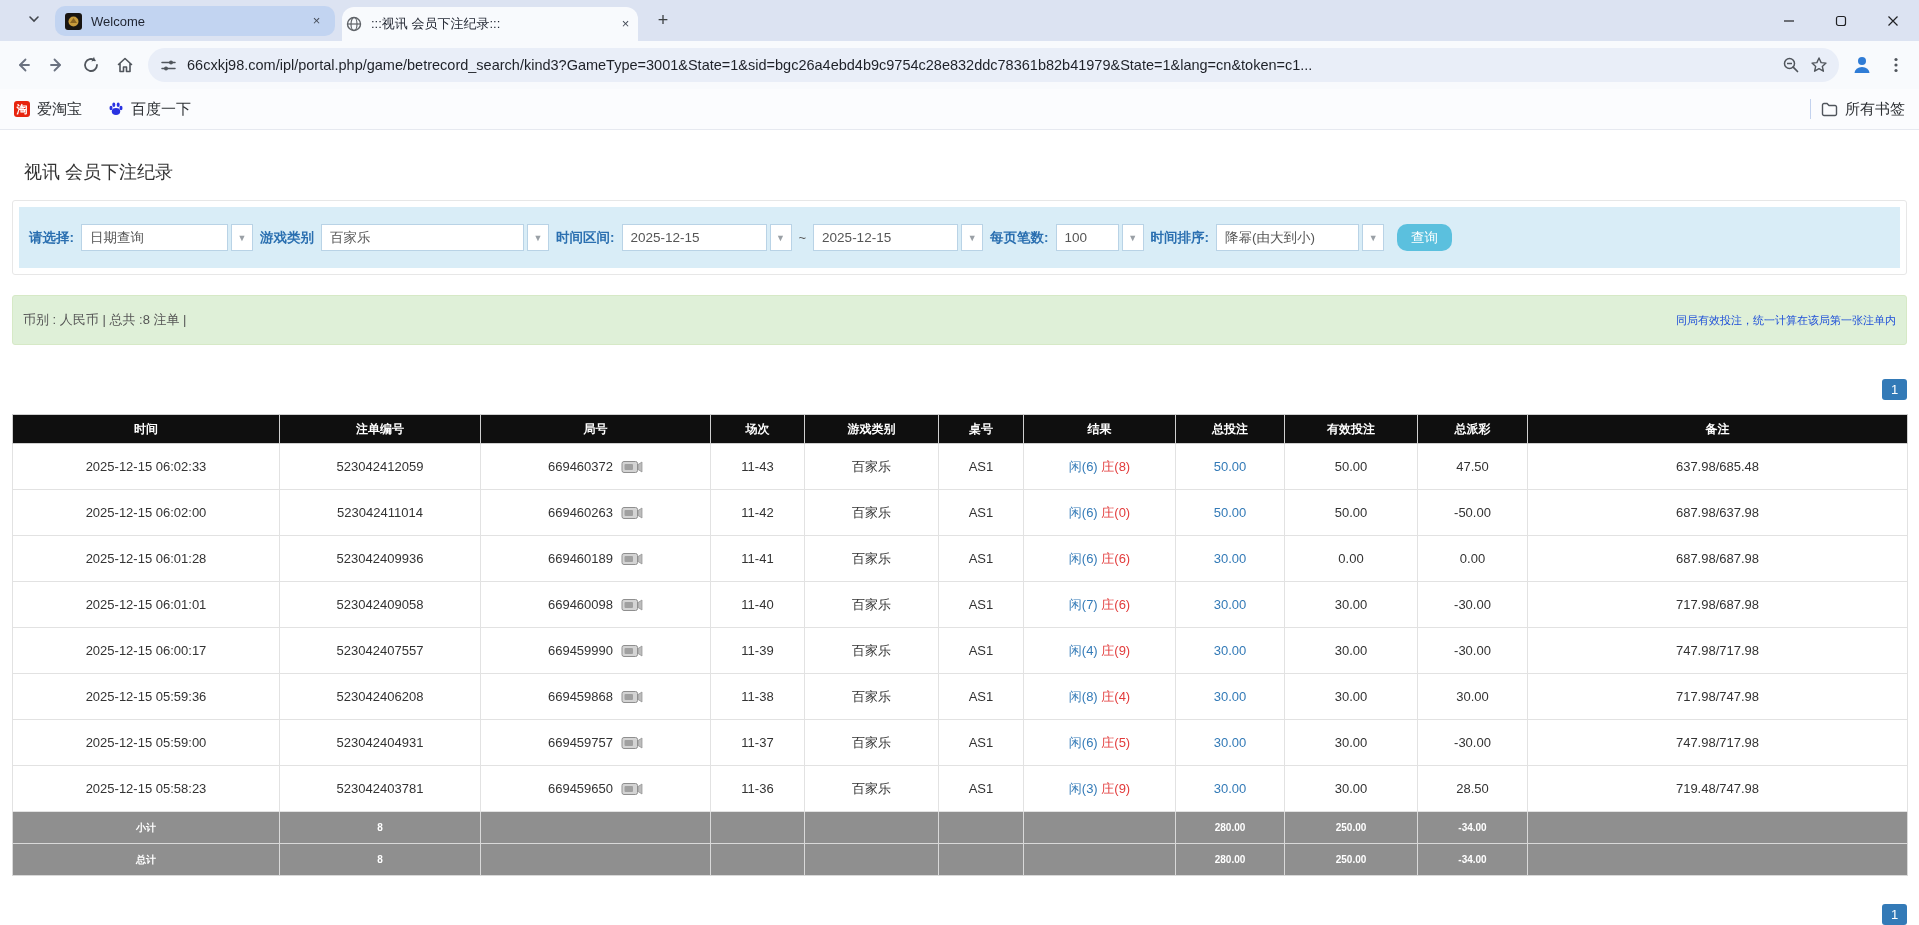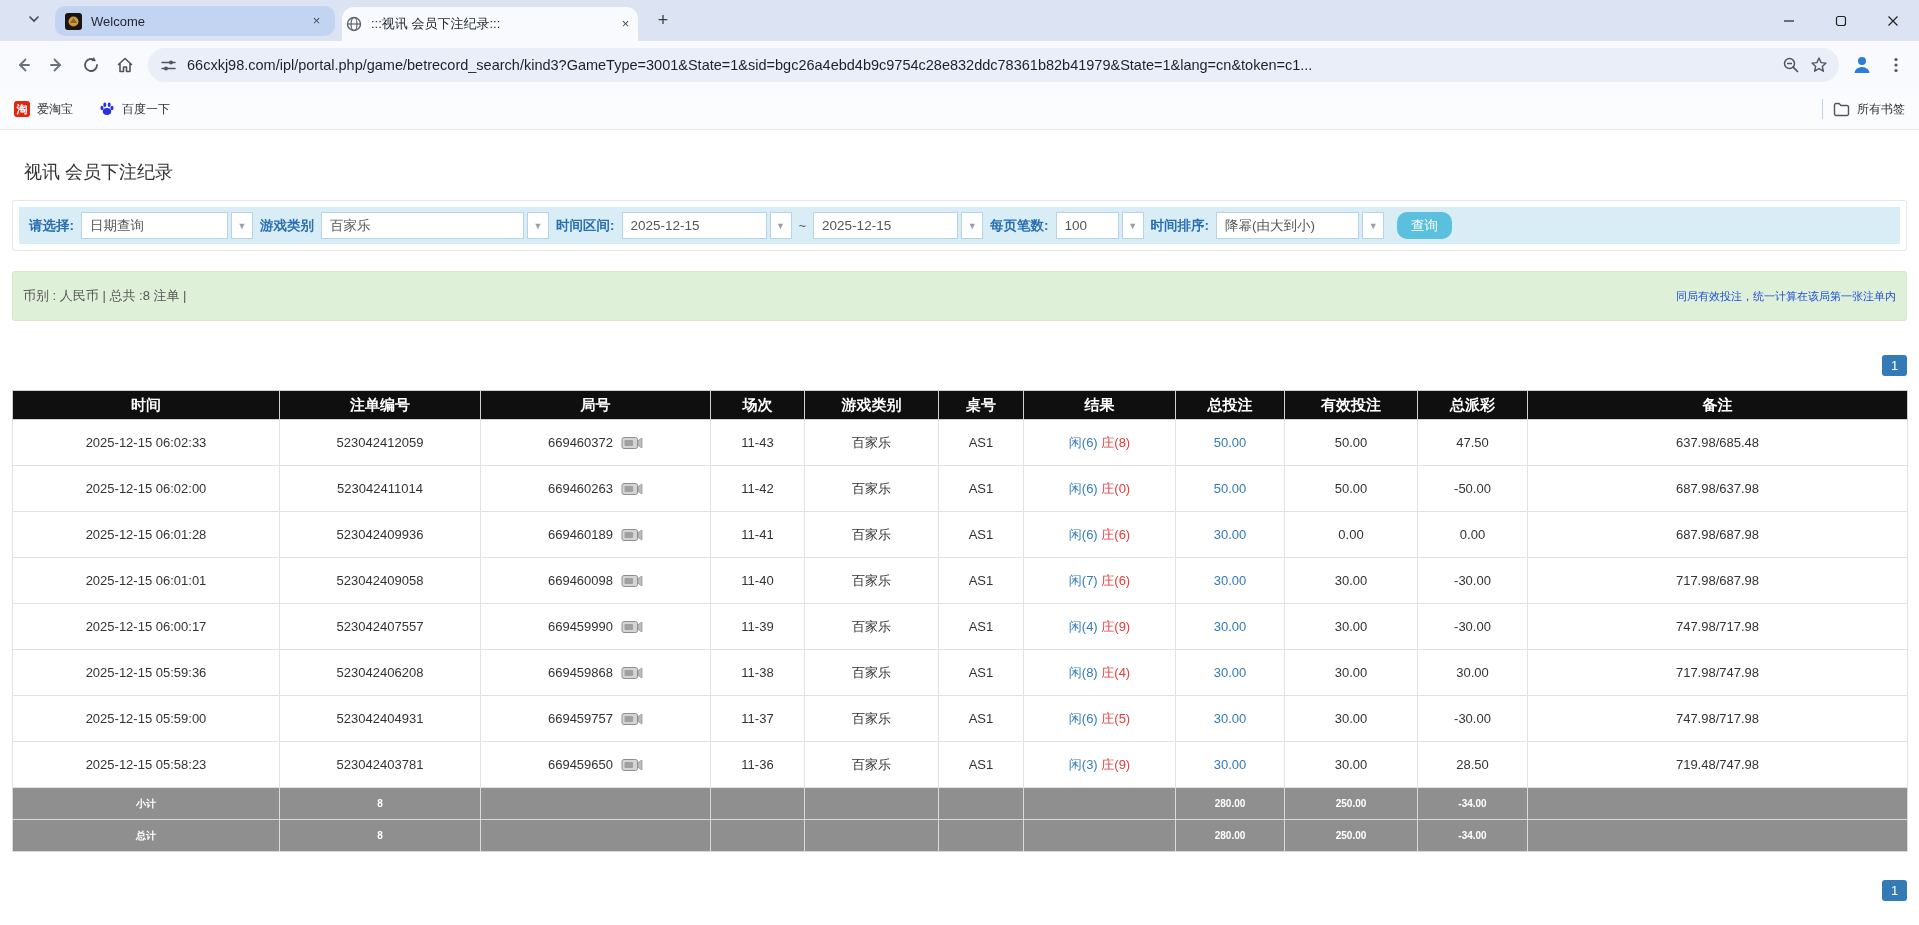--- a/index.html
+++ b/index.html
@@ -15,44 +15,44 @@
   .favicon-welcome{width:17px;height:17px;border-radius:3px;background:#181512;display:flex;align-items:center;justify-content:center;flex:none;}
   .newtab-btn{position:absolute;left:652px;top:10px;width:22px;height:22px;font-size:18px;line-height:21px;text-align:center;color:#3c4043;cursor:pointer;}
   .win-controls{position:absolute;right:0;top:0;height:41px;display:flex;}
   .win-btn{width:52px;height:41px;display:flex;align-items:center;justify-content:center;font-size:14px;color:#202124;cursor:pointer;}
   .toolbar{height:48px;background:#f8fafd;display:flex;align-items:center;padding:0 6px;}
   .tb-icon{width:34px;height:34px;display:flex;align-items:center;justify-content:center;flex:none;cursor:pointer;}
   .omnibox{flex:1;height:34px;background:#e9eef8;border-radius:17px;display:flex;align-items:center;padding:0 6px 0 12px;margin:0 6px;min-width:0;}
   .url-text{flex:1;font-size:14.5px;color:#1e2128;white-space:nowrap;overflow:hidden;margin-left:10px;}
   .bookmarks{height:40px;background:#fbfcfe;border-bottom:1px solid #e6e9f0;display:flex;align-items:center;padding:0 14px;}
   .bm-item{display:flex;align-items:center;gap:7px;margin-right:26px;cursor:pointer;}
-  .bm-label{font-size:12px;color:#2c2f33;}
+  .bm-label{font-size:15px;color:#2c2f33;}
   .bm-taobao{width:16px;height:16px;border-radius:3px;background:#e7250f;color:#fff;font-size:11px;line-height:16px;text-align:center;font-weight:bold;}
   .bm-right{margin-left:auto;display:flex;align-items:center;gap:10px;}
   .bm-divider{width:1px;height:20px;background:#c3d2ee;}
   
   .page{padding:30px 12px 0 12px;}
   .page-title{margin:0 0 16px 12px;font-size:18px;font-weight:400;color:#333;}
   .filter-wrap{border:1px solid #e7e7e7;border-radius:3px;padding:6px;}
-  .filter-bar{background:#d9edf7;padding:5px 10px;display:flex;align-items:center;gap:7px;}
+  .filter-bar{background:#d9edf7;padding:17px 10px;display:flex;align-items:center;gap:7px;}
   .f-label{font-size:13.5px;font-weight:bold;color:#2a6fb0;white-space:nowrap;}
   .sel{display:flex;flex:none;}
   .sel-box{flex:1;background:#fff;border:1px solid #b9d3e6;height:25px;line-height:25px;padding:0 8px;color:#555;font-size:13.5px;white-space:nowrap;overflow:hidden;}
   .sel-arrow{width:20px;height:25px;border:1px solid #b9d3e6;border-left:1px solid #b9d3e6;margin-left:3px;display:flex;align-items:center;justify-content:center;color:#9aa0a6;background:#fff;font-size:9px;cursor:pointer;}
   .w-type{width:172px;border-radius:7px;} .w-game{width:228px;} .w-date{width:170px;} .w-count{width:88px;} .w-sort{width:168px;}
   .tilde{font-size:13px;color:#555;}
   .btn-search{height:27px;padding:0 14px;background:#5bc0de;border:none;border-radius:10px;color:#fff;font-size:13.5px;cursor:pointer;margin-left:6px;}
   .info-bar{margin-top:20px;background:#dff0d8;border:1px solid #d6e9c6;border-radius:3px;padding:8px 10px;height:32px;display:flex;align-items:center;justify-content:space-between;}
   .info-left{font-size:13px;color:#555;}
   .info-right{font-size:11px;color:#1d4ed8;}
   .pager-row{display:flex;justify-content:flex-end;margin-top:34px;}
   .pager-row.bottom{margin-top:28px;}
   .page-btn{min-width:15px;height:21px;background:#337ab7;color:#fff;font-size:13px;text-align:center;padding:0 5px;line-height:21px;border-radius:3px;cursor:pointer;}
   table.bets{width:100%;border-collapse:collapse;table-layout:fixed;margin-top:14px;border:1px solid #cfcfcf;}
-  table.bets th{background:#0f0f0f;color:#fff;font-weight:bold;font-size:15px;height:28px;border:1px solid #cfcfcf;padding:0 4px;}
+  table.bets th{background:#0f0f0f;color:#fff;font-weight:bold;font-size:12px;height:28px;border:1px solid #cfcfcf;padding:0 4px;}
   table.bets td{height:45px;text-align:center;font-size:13px;color:#333;border:1px solid #e2e2e2;padding:0 4px;overflow:hidden;white-space:nowrap;}
   table.bets tr.foot td{background:#8f8f8f;color:#fff;font-weight:bold;height:31px;font-size:10px;border:1px solid #d9d9d9;}
   .bet-link{color:#337ab7;cursor:pointer;}
   .neg{color:#ff1a1a;}
   .res-player{color:#337ab7;}
   .res-banker{color:#e23b3b;}
   .round-wrap{display:inline-flex;align-items:center;gap:8px;}
   .video-btn{display:inline-flex;cursor:pointer;}
 </style>
 </head>

